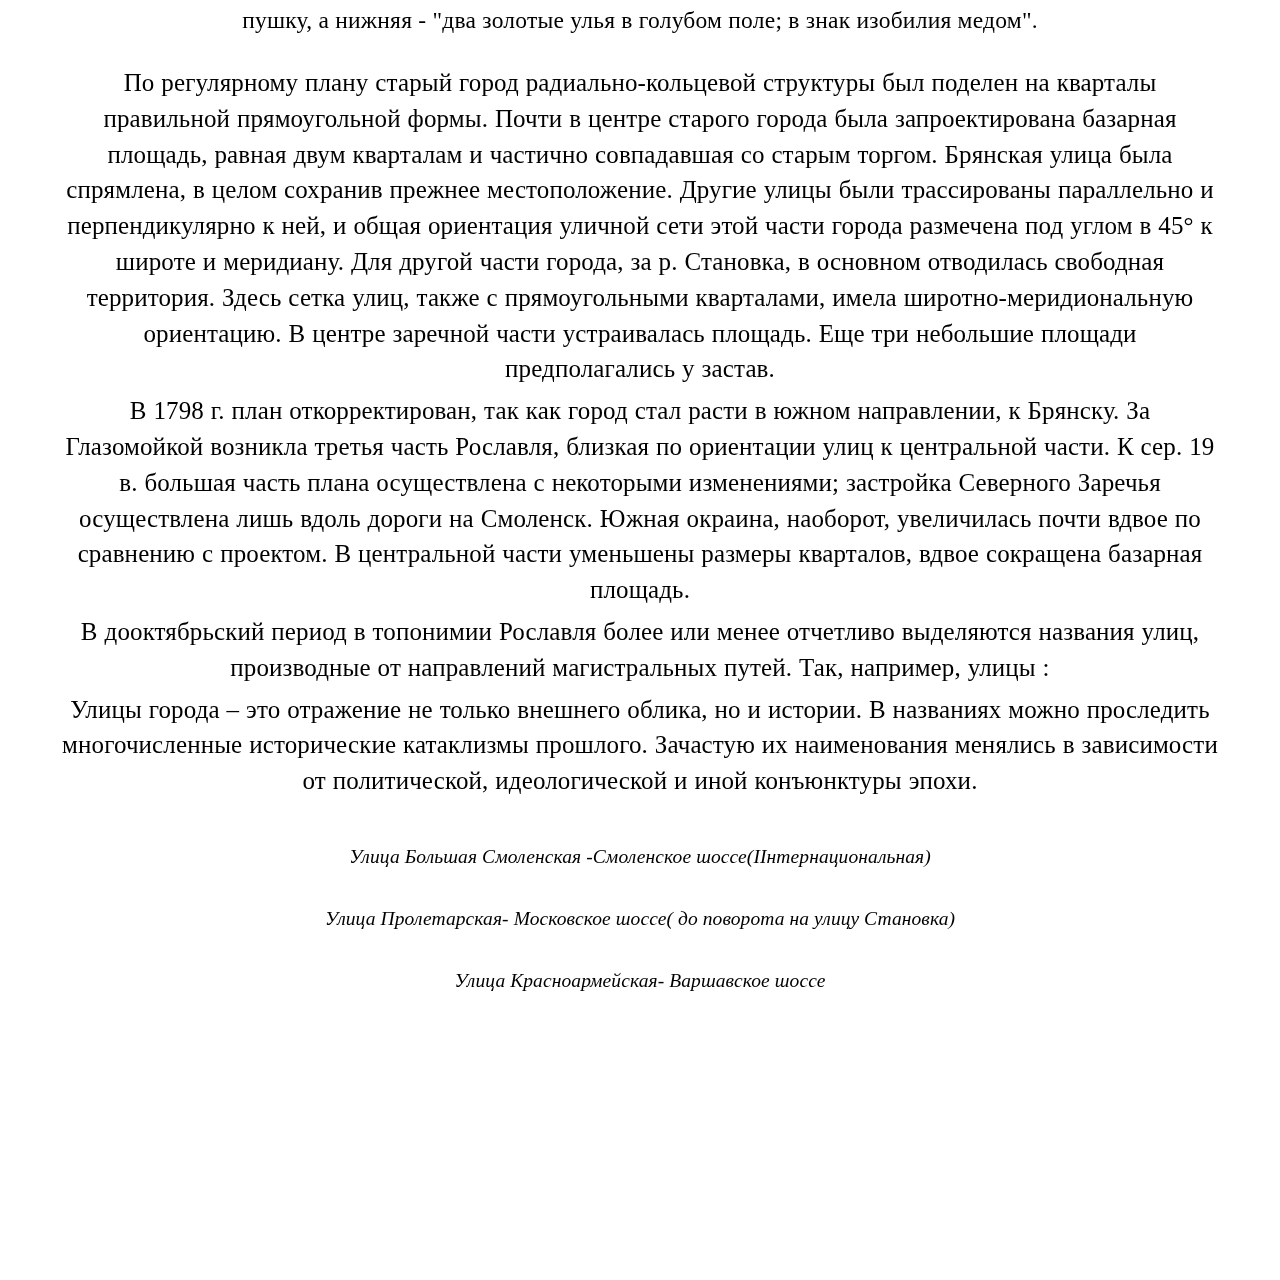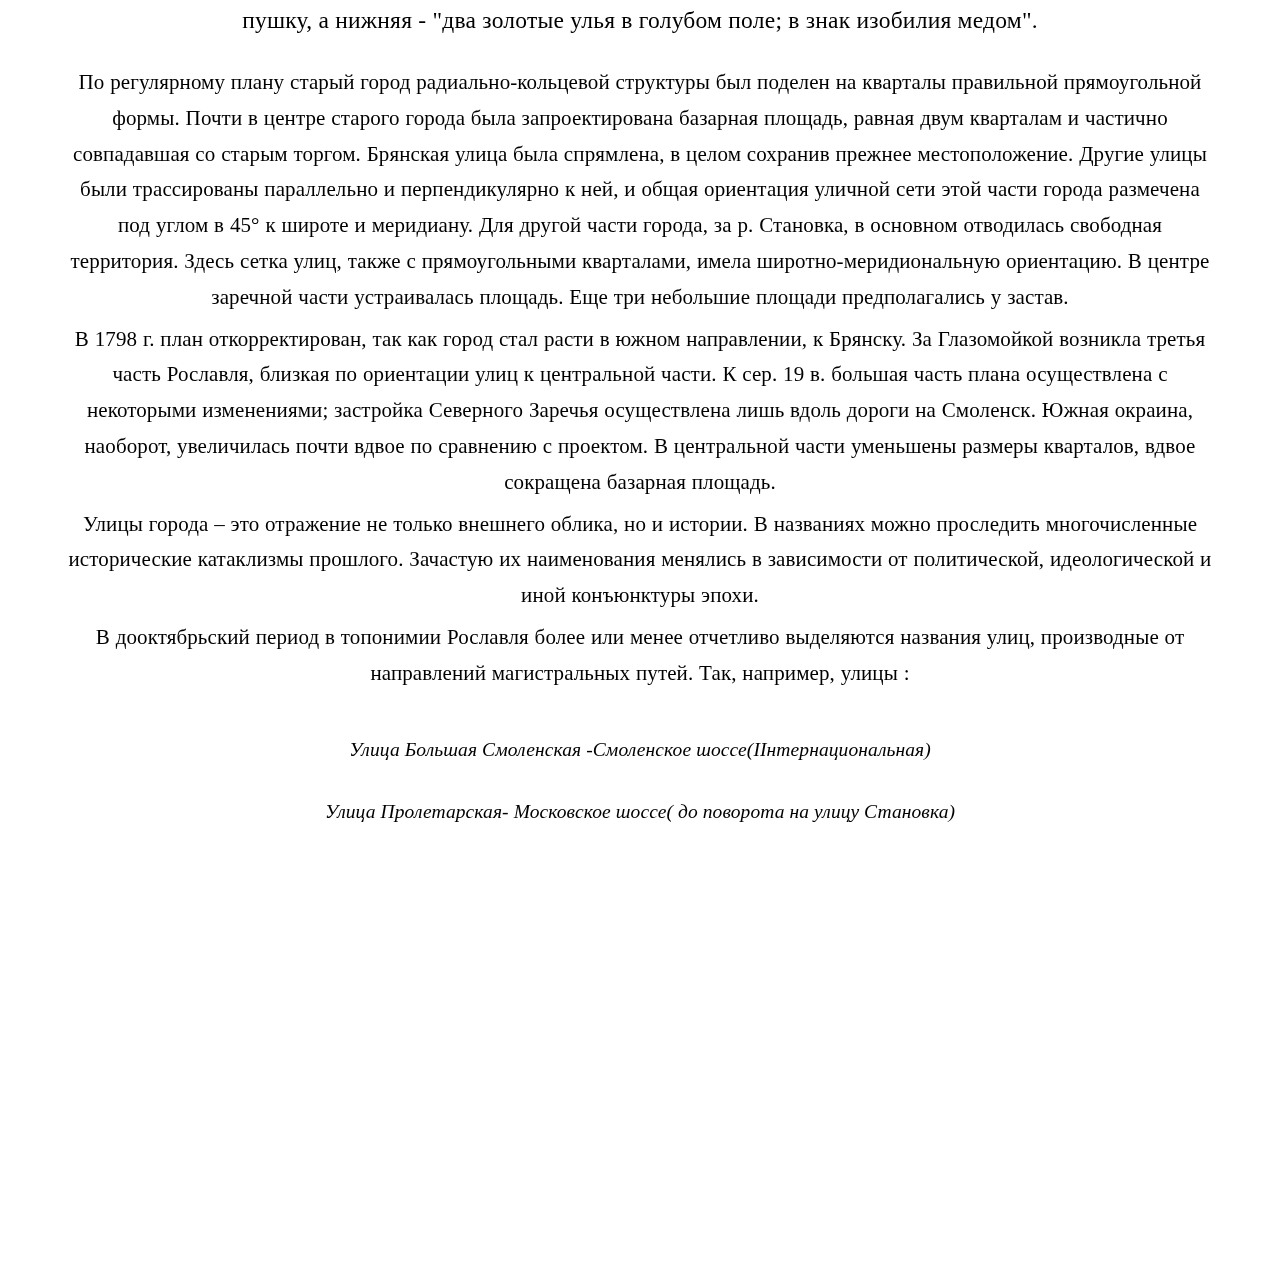--- a/index.html
+++ b/index.html
@@ -30,21 +30,21 @@
     line-height: 36px;
     text-align: center;
     margin: 0;
     padding-top: 2px;
     letter-spacing: 0.01em;
     white-space: nowrap;
   }
 
   
   .para {
-    font-size: 21px;
+    font-size: 25px;
     line-height: 35.8px;
     text-align: center;
     margin: 0;
     letter-spacing: 0.005em;
     word-spacing: 0.02em;
   }
 
   .para + .para {
     margin-top: 6px;
   }
@@ -79,22 +79,23 @@
 <body>
 
 <div class="page">
 
   <p class="lead-line">пушку, а нижняя - "два золотые улья в голубом поле; в знак изобилия медом".</p>
 
   <p class="para para-gap-first">По регулярному плану старый город радиально-кольцевой структуры был поделен на кварталы правильной прямоугольной формы. Почти в центре старого города была запроектирована базарная площадь, равная двум кварталам и частично совпадавшая со старым торгом. Брянская улица была спрямлена, в целом сохранив прежнее местоположение. Другие улицы были трассированы параллельно и перпендикулярно к ней, и общая ориентация уличной сети этой части города размечена под углом в 45° к широте и меридиану. Для другой части города, за р. Становка, в основном отводилась свободная территория. Здесь сетка улиц, также с прямоугольными кварталами, имела широтно-меридиональную ориентацию. В центре заречной части устраивалась площадь. Еще три небольшие площади предполагались у застав.</p>
 
   <p class="para">В 1798 г. план откорректирован, так как город стал расти в южном направлении, к Брянску. За Глазомойкой возникла третья часть Рославля, близкая по ориентации улиц к центральной части. К сер. 19 в. большая часть плана осуществлена с некоторыми изменениями; застройка Северного Заречья осуществлена лишь вдоль дороги на Смоленск. Южная окраина, наоборот, увеличилась почти вдвое по сравнению с проектом. В центральной части уменьшены размеры кварталов, вдвое сокращена базарная площадь.</p>
 
+  <p class="para">В дооктябрьский период в топонимии Рославля более или менее отчетливо выделяются названия улиц, производные от направлений магистральных путей. Так, например, улицы :</p>
+
   <p class="para">Улицы города – это отражение не только внешнего облика, но и истории. В названиях можно проследить многочисленные исторические катаклизмы прошлого. Зачастую их наименования менялись в зависимости от политической, идеологической и иной конъюнктуры эпохи.</p>
-
-  <p class="para">В дооктябрьский период в топонимии Рославля более или менее отчетливо выделяются названия улиц, производные от направлений магистральных путей. Так, например, улицы :</p>
 
   <ul class="street-list street-block">
     <li class="street-line">Улица Большая Смоленская -Смоленское шоссе(IIнтернациональная)</li>
     <li class="street-line">Улица Пролетарская- Московское шоссе( до поворота на улицу Становка)</li>
+    <li class="street-line">Улица Красноармейская- Варшавское шоссе</li>
   </ul>
 
 </div>
 
 </body></html>

